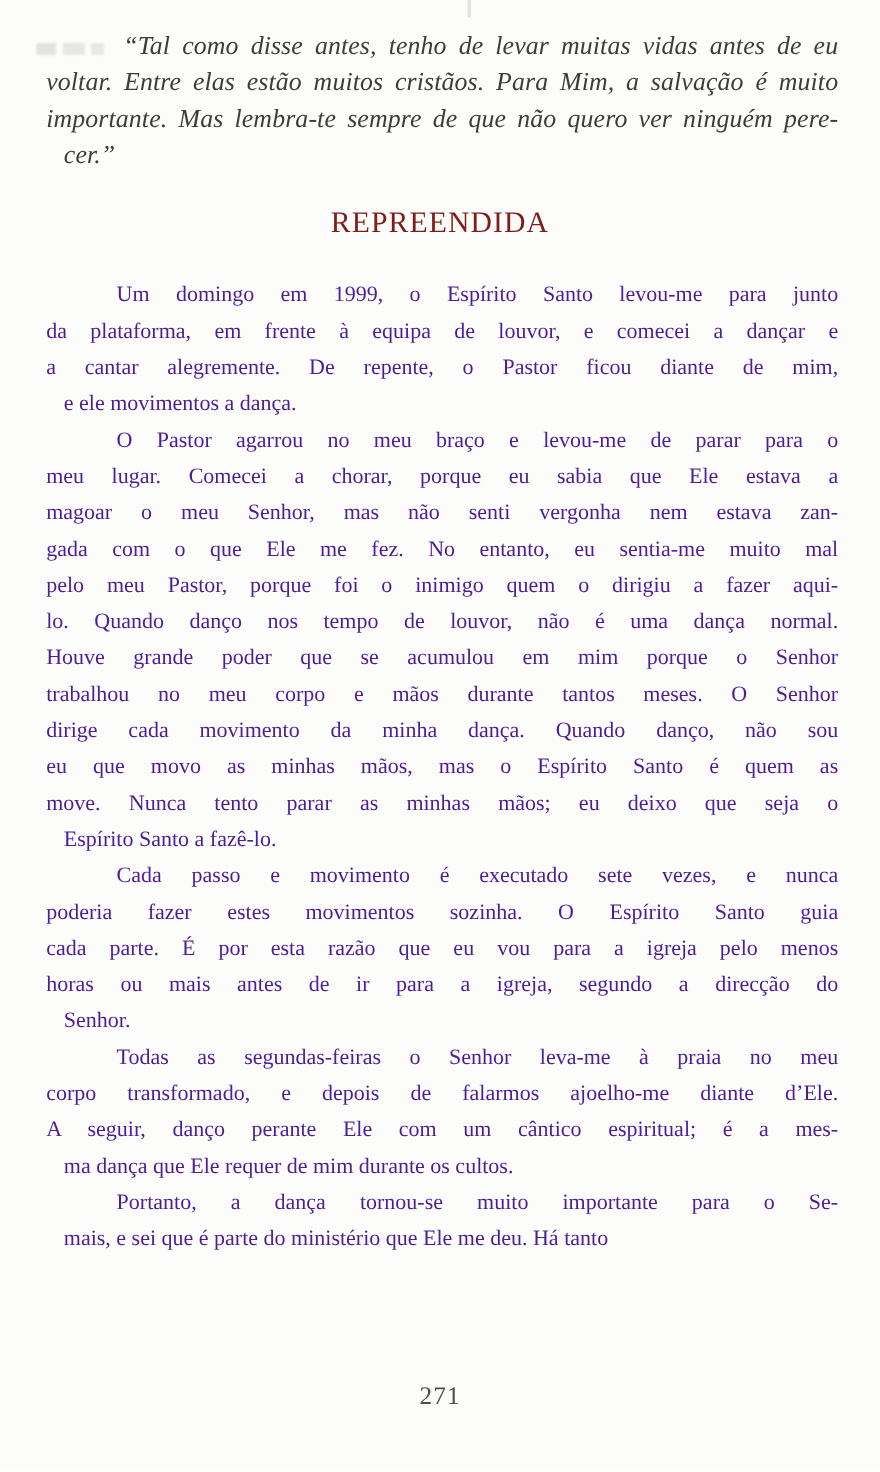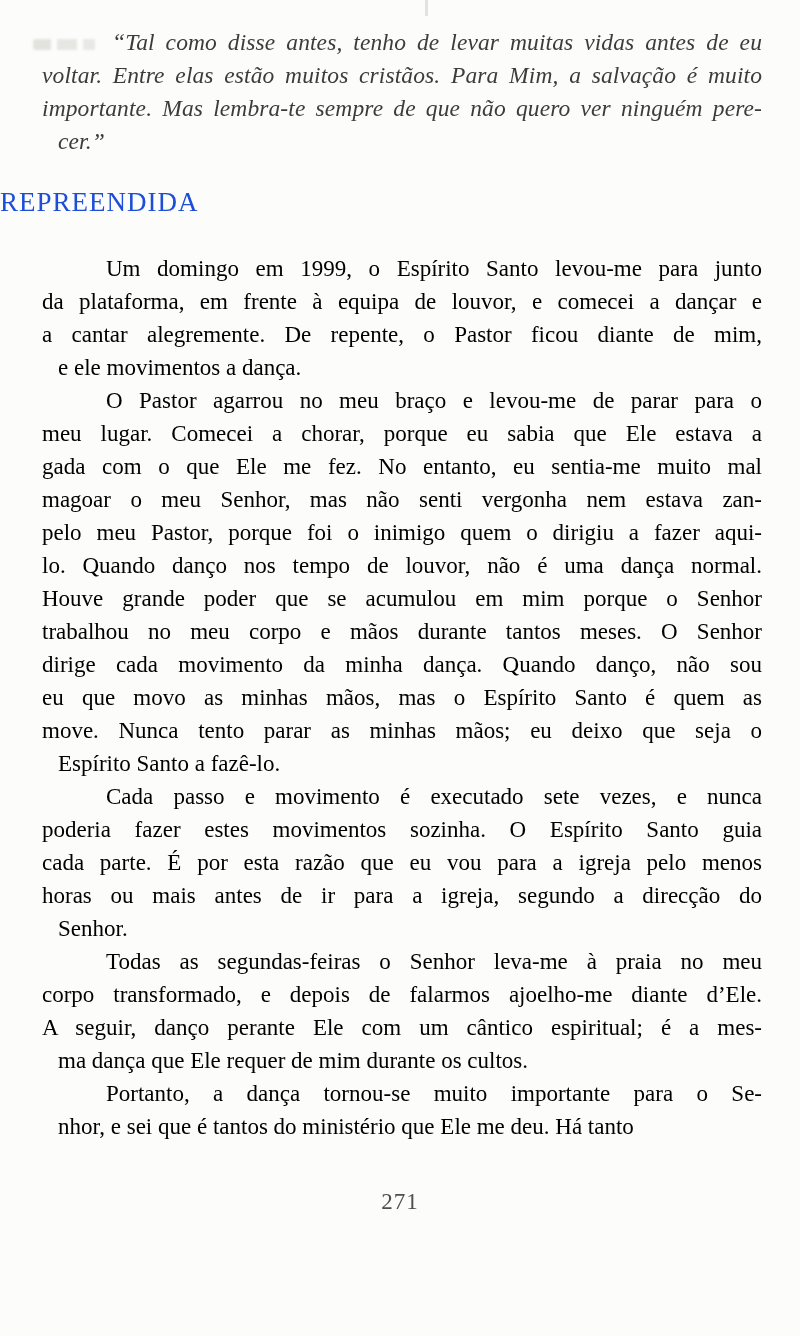--- a/index.html
+++ b/index.html
@@ -30,42 +30,43 @@
     margin: 26px 38px 0 42px;
     font-style: italic;
     font-size: 23.5px;
     line-height: 33px;
     letter-spacing: 0.1px;
     color: #3c3c3c;
   }
   .heading {
     margin: 28px 0 0 0;
     font-weight: normal;
+    text-align: center;
     font-size: 27px;
     line-height: 33px;
     letter-spacing: 1px;
-    color: #1d4ed8;
+    color: #7f1d1d;
   }
   .body-text {
     margin: 33px 38px 0 42px;
-    font-size: 23px;
+    font-size: 20px;
     line-height: 33px;
-    color: #000000;
+    color: #4c1d95;
   }
   .line {
     text-align: justify;
     text-align-last: justify;
     white-space: normal;
   }
   .line.para-end { text-align-last: left; margin-left: 16px; }
   .line.para-start { text-indent: 64px; }
   .quote .line.para-start { text-indent: 70px; }
 
   .page-number {
-    margin-top: 46px;
+    margin-top: 113px;
     text-align: center;
     font-size: 23px;
     color: #4e4e4e;
     letter-spacing: 1px;
   }
 </style>
 </head>
 <body>
 
 <div class="page">
@@ -84,22 +85,22 @@
   <div class="body-text">
       <div>
         <div class="line para-start">Um domingo em 1999, o Espírito Santo levou-me para junto</div>
         <div class="line">da plataforma, em frente à equipa de louvor, e comecei a dançar e</div>
         <div class="line">a cantar alegremente. De repente, o Pastor ficou diante de mim,</div>
         <div class="line para-end">e ele movimentos a dança.</div>
       </div>
       <div>
         <div class="line para-start">O Pastor agarrou no meu braço e levou-me de parar para o</div>
         <div class="line">meu lugar. Comecei a chorar, porque eu sabia que Ele estava a</div>
+        <div class="line">magoar o meu Senhor, mas não senti vergonha nem estava zan-</div>
         <div class="line">gada com o que Ele me fez. No entanto, eu sentia-me muito mal</div>
-        <div class="line">magoar o meu Senhor, mas não senti vergonha nem estava zan-</div>
         <div class="line">pelo meu Pastor, porque foi o inimigo quem o dirigiu a fazer aqui-</div>
         <div class="line">lo. Quando danço nos tempo de louvor, não é uma dança normal.</div>
         <div class="line">Houve grande poder que se acumulou em mim porque o Senhor</div>
         <div class="line">trabalhou no meu corpo e mãos durante tantos meses. O Senhor</div>
         <div class="line">dirige cada movimento da minha dança. Quando danço, não sou</div>
         <div class="line">eu que movo as minhas mãos, mas o Espírito Santo é quem as</div>
         <div class="line">move. Nunca tento parar as minhas mãos; eu deixo que seja o</div>
         <div class="line para-end">Espírito Santo a fazê-lo.</div>
       </div>
       <div>
@@ -110,18 +111,18 @@
         <div class="line para-end">Senhor.</div>
       </div>
       <div>
         <div class="line para-start">Todas as segundas-feiras o Senhor leva-me à praia no meu</div>
         <div class="line">corpo transformado, e depois de falarmos ajoelho-me diante d’Ele.</div>
         <div class="line">A seguir, danço perante Ele com um cântico espiritual; é a mes-</div>
         <div class="line para-end">ma dança que Ele requer de mim durante os cultos.</div>
       </div>
       <div>
         <div class="line para-start">Portanto, a dança tornou-se muito importante para o Se-</div>
-        <div class="line para-end">nhor, e sei que é tantos do ministério que Ele me deu. Há tanto</div>
+        <div class="line para-end">mais, e sei que é parte do ministério que Ele me deu. Há tanto</div>
       </div>
     </div>
 
   <div class="page-number">271</div>
 </div>
 
 </body></html>

